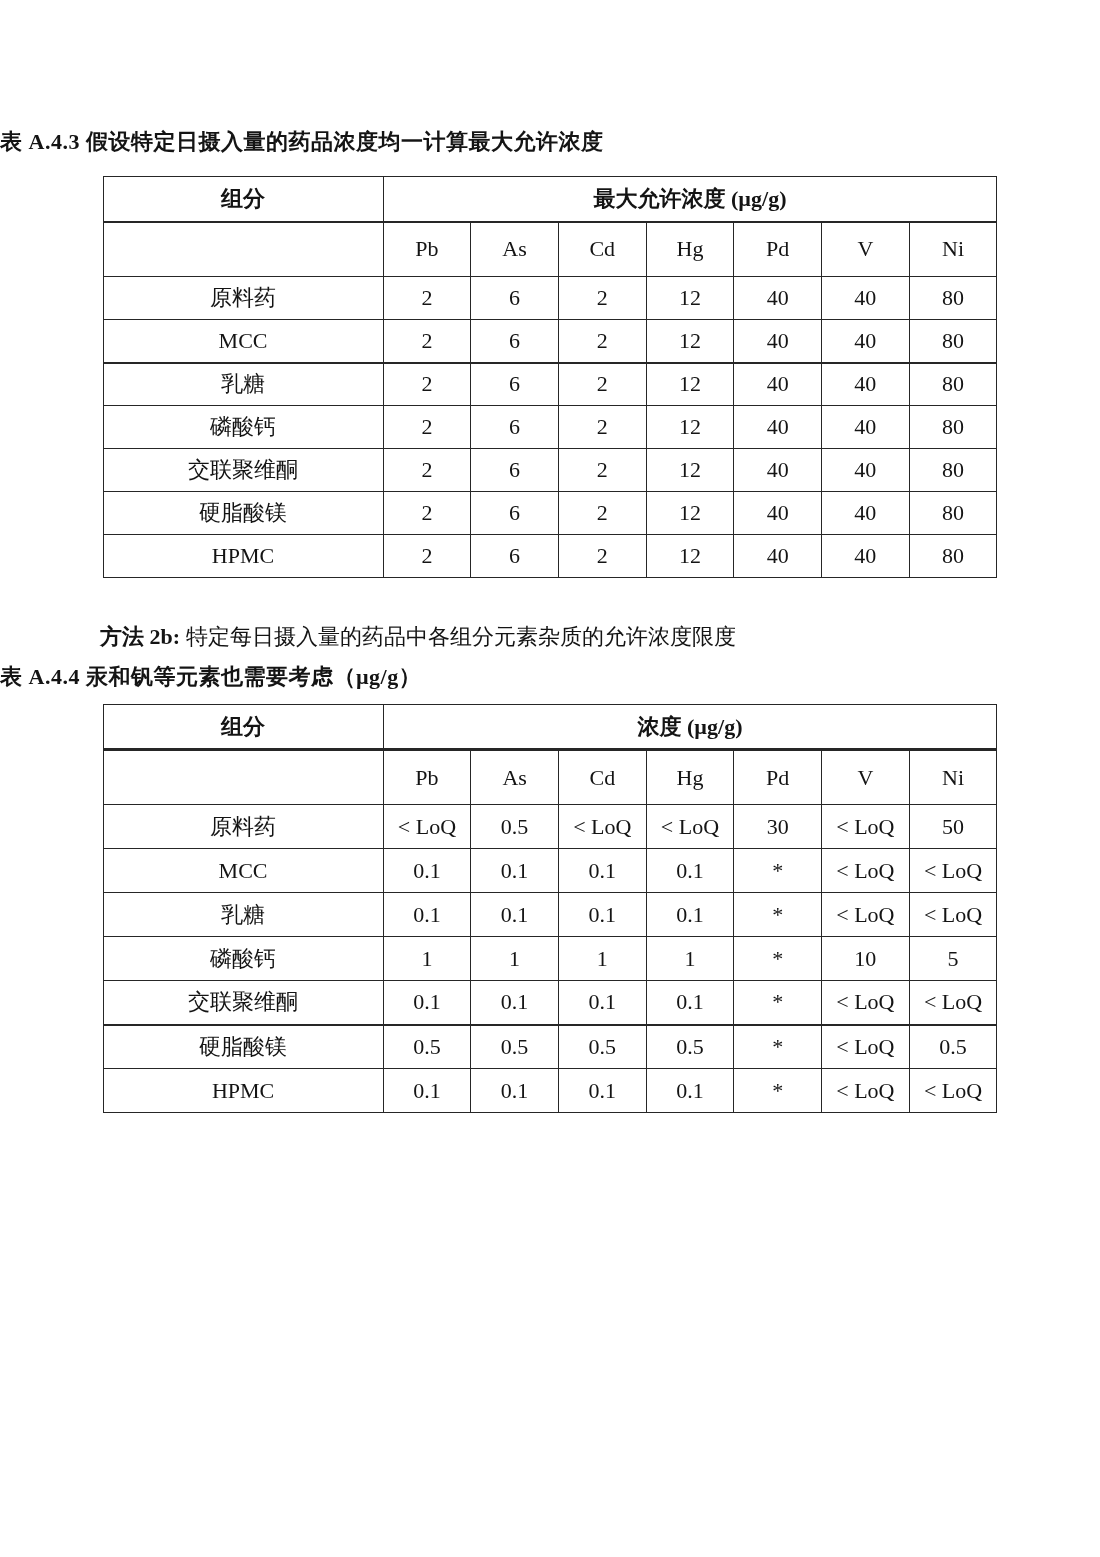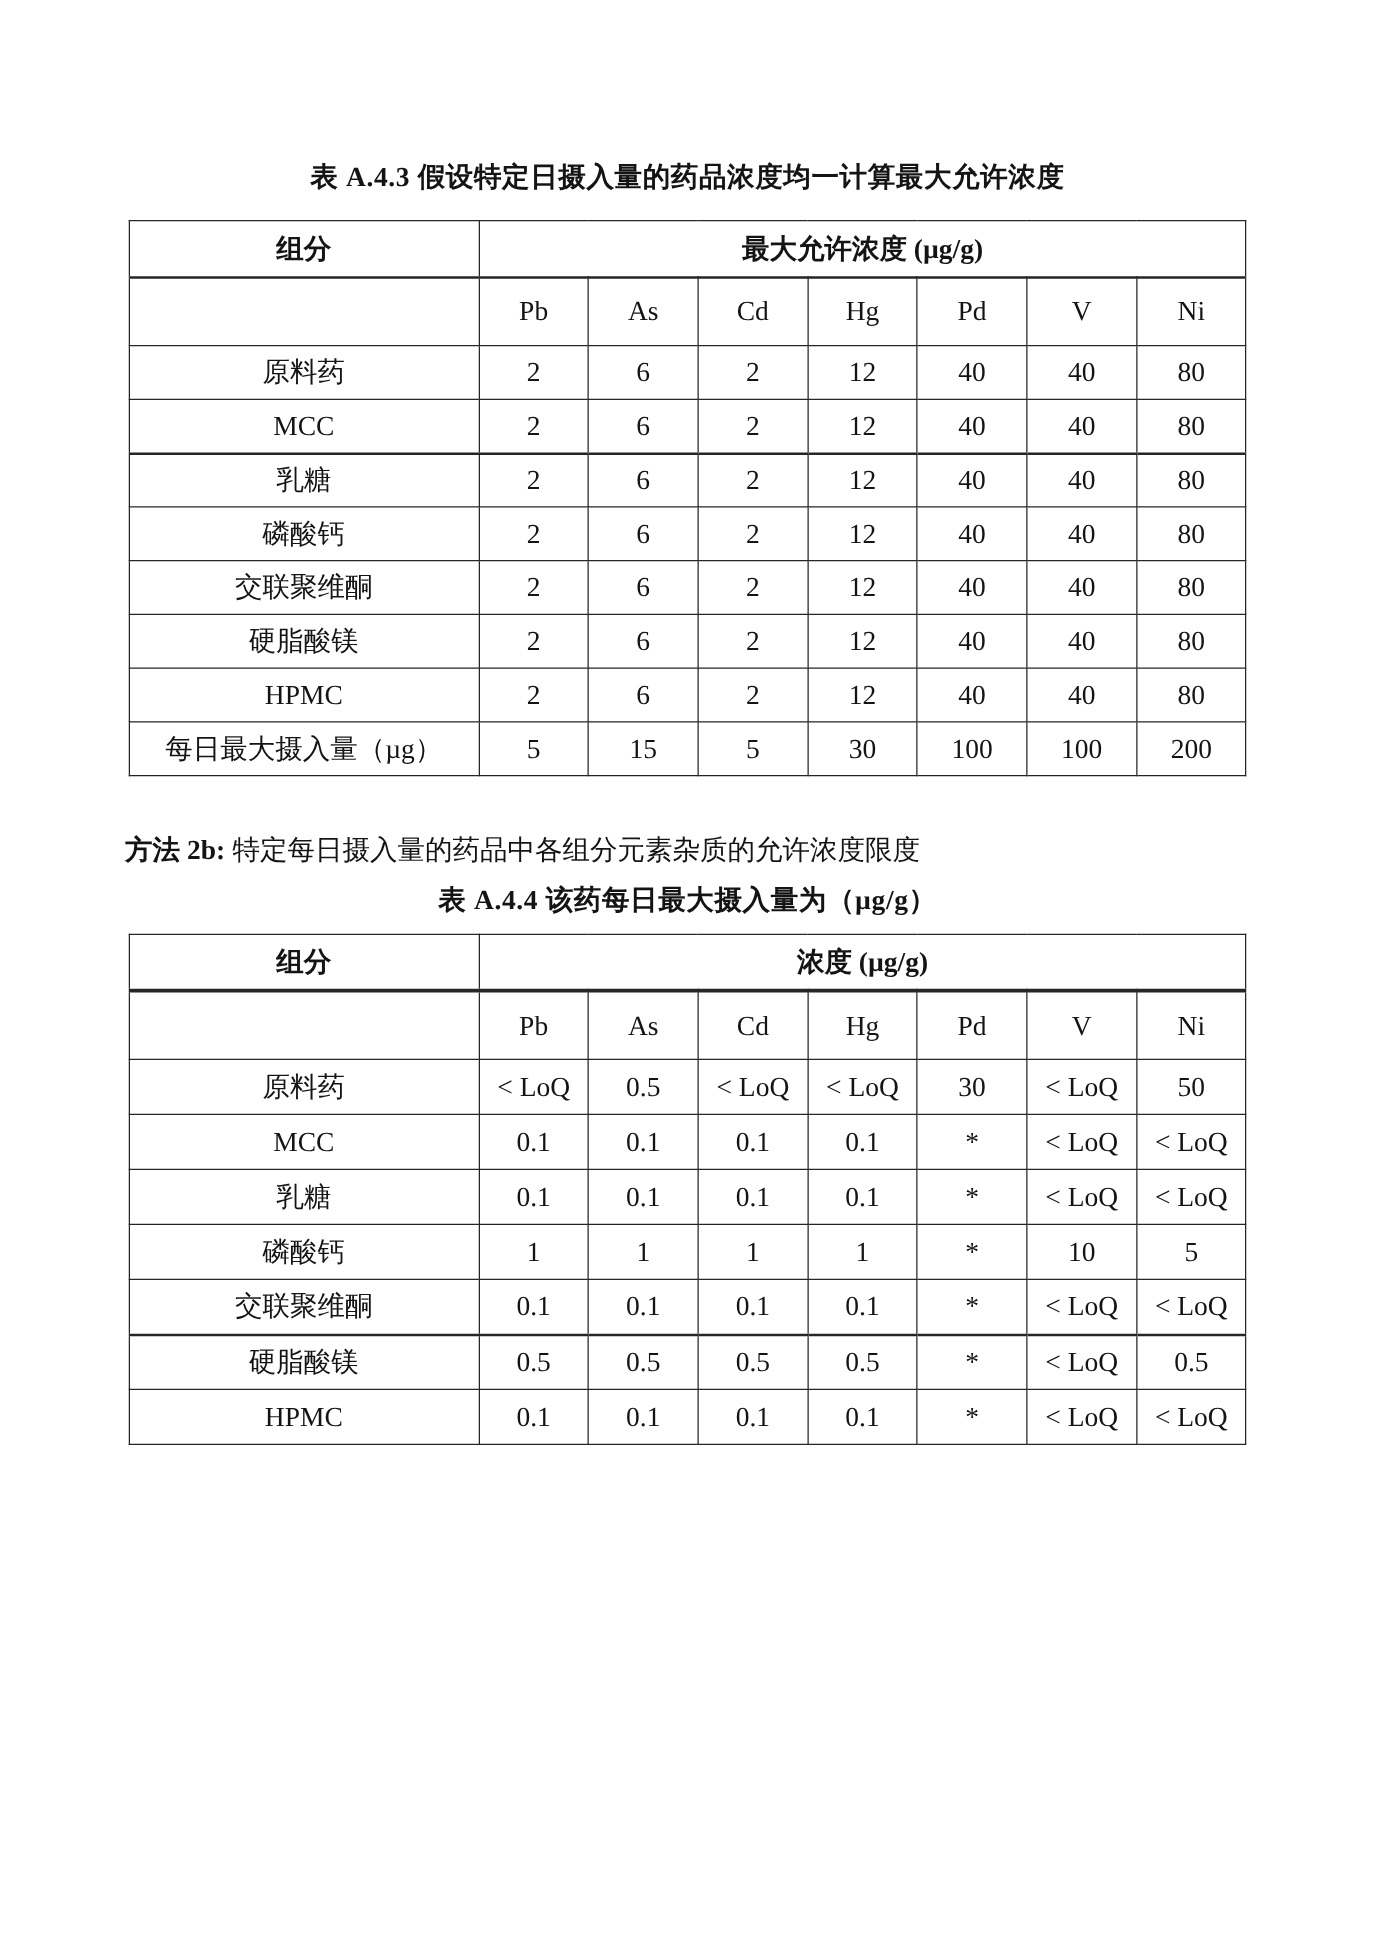--- a/index.html
+++ b/index.html
@@ -9,21 +9,21 @@
     font-family: "Liberation Serif", "DejaVu Serif", serif;
     color: #141414;
     overflow: hidden;
   }
   .page { position: relative; width: 1100px; height: 1557px; }
 
   .tbl-title {
     margin: 0; padding: 0;
     font-size: 22px; font-weight: bold;
     line-height: 24px;
-    text-align: center;
+    text-align: left;
     letter-spacing: 0.5px;
   }
   #title-a43 { padding-top: 130px; }
   #title-a44 { margin-top: 6px; }
 
   table.dtable {
     width: 894px;
     margin: 0 auto;
     border-collapse: collapse;
     table-layout: fixed;
@@ -164,38 +164,28 @@
       <tr class="drow">
         <td>HPMC</td>
         <td>2</td>
         <td>6</td>
         <td>2</td>
         <td>12</td>
         <td>40</td>
         <td>40</td>
         <td>80</td>
       </tr>
-      <tr class="drow">
-        <td>每日最大摄入量（µg）</td>
-        <td>5</td>
-        <td>15</td>
-        <td>5</td>
-        <td>30</td>
-        <td>100</td>
-        <td>100</td>
-        <td>200</td>
-      </tr>
     </tbody>
   </table>
 
   <div class="textblock">
     <p class="m2b-head"><span class="lead">方法 2b:</span><span>特定每日摄入量的药品中各组分元素杂质的允许浓度限度</span></p>
   </div>
 
-  <h2 class="tbl-title" id="title-a44">表 A.4.4 该药每日最大摄入量为（µg/g）</h2>
+  <h2 class="tbl-title" id="title-a44">表 A.4.4 汞和钒等元素也需要考虑（µg/g）</h2>
 
   <table class="dtable" id="table-a44">
     <colgroup>
         <col class="c-comp">
         <col class="c-el">
         <col class="c-el">
         <col class="c-el">
         <col class="c-el">
         <col class="c-el">
         <col class="c-el">

